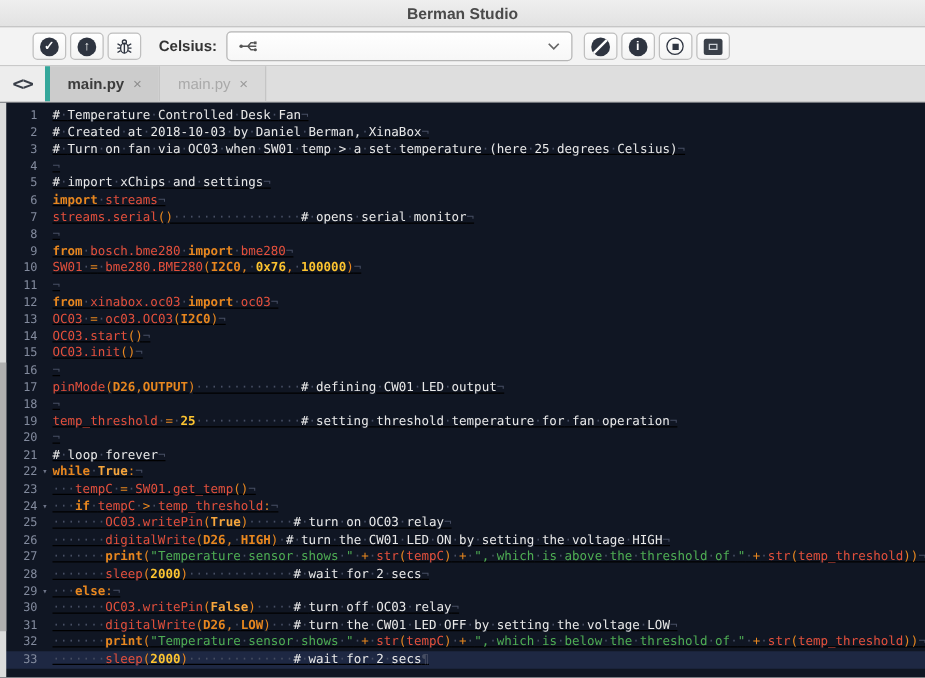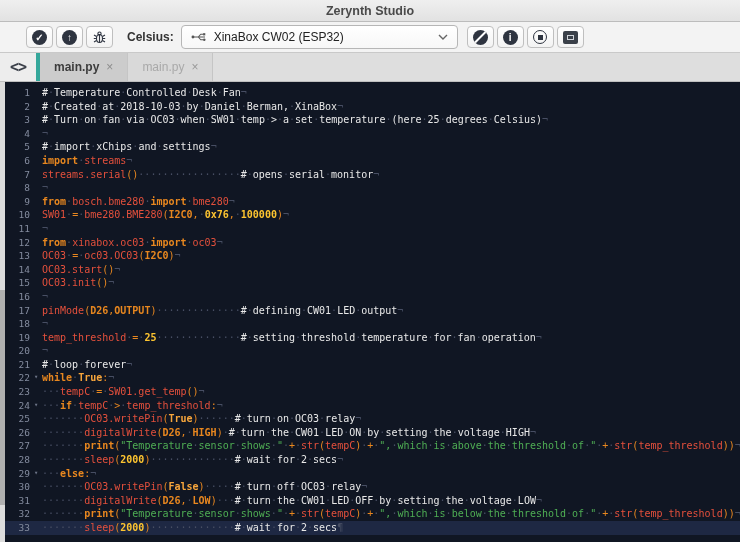--- a/index.html
+++ b/index.html
@@ -55,30 +55,30 @@
   .left-scroll { position:absolute; left:0; top:0; width:5px; height:100%; background:#dcdcdc; z-index:3; }
   .left-scroll .thumb { position:absolute; left:0; top:208px; width:5px; height:215px; background:#b0b0b0; }
   .code-lines { position:absolute; inset:0; padding-top:4px;
     font-family:"DejaVu Sans Mono", monospace; font-size:10px; line-height:13.6px;
     white-space:pre; }
   .code-line { display:flex; height:13.6px; }
   .gutter { display:inline-block; width:30px; text-align:right; flex:0 0 30px;
     font-size:9.5px; }
   .fold { display:inline-block; width:12px; flex:0 0 12px; text-align:center;
     font-size:7px; line-height:13.6px; }
-  .code-text { flex:1; white-space:pre; }
+  .code-text { flex:1; white-space:pre;text-decoration:underline; }
   .tok-b { font-weight:bold; }
 </style>
 </head>
 <body>
 
 <div class="window">
 
   <div class="titlebar">
-    <span class="title">Zerynth Studio</span>
+    <span class="title">Berman Studio</span>
   </div>
 
   <div class="toolbar">
     <div class="btn-group" style="margin-left:26px;">
       <div class="tb-btn">
         <span class="circ">✓</span>
       </div>
       <div class="tb-btn">
         <span class="circ">↑</span>
       </div>
@@ -97,21 +97,20 @@
 
     <div class="device-select">
       <span style="display:flex;">
         <svg width="17" height="12" viewBox="0 0 20 13" fill="#555" stroke="#555" stroke-width="1.2">
           <circle cx="2.3" cy="6.5" r="1.7" stroke="none"></circle>
           <path d="M3.5 6.5 H16.5 M8.5 6.5 L11.5 3.2 H14.2 M8.5 6.5 L11.5 9.8 H14.2" fill="none"></path>
           <rect x="14.2" y="2" width="2.6" height="2.6" stroke="none"></rect>
           <circle cx="15.6" cy="9.8" r="1.5" stroke="none"></circle>
         </svg>
       </span>
-      <span class="lbl">XinaBox CW02 (ESP32)</span>
       <span class="spacer"></span>
       <span style="display:flex;">
         <svg width="10" height="6" viewBox="0 0 10 6" fill="none" stroke="#666" stroke-width="1.4">
           <path d="M1 1 L5 5 L9 1"></path>
         </svg>
       </span>
     </div>
 
     <div class="btn-group" style="margin-left:9px;">
       <div class="tb-btn">

